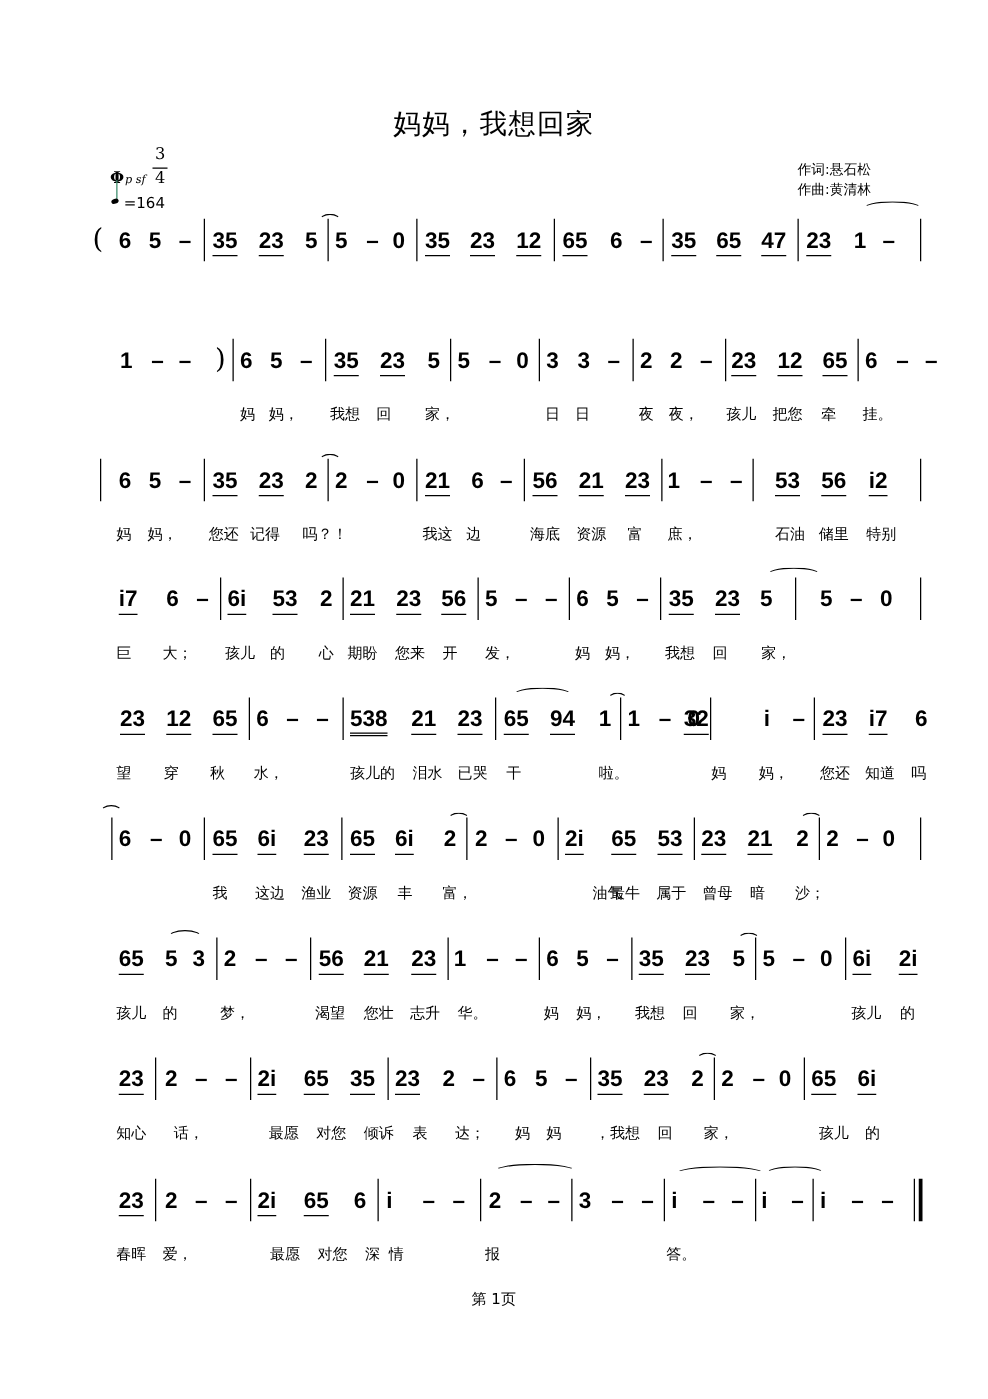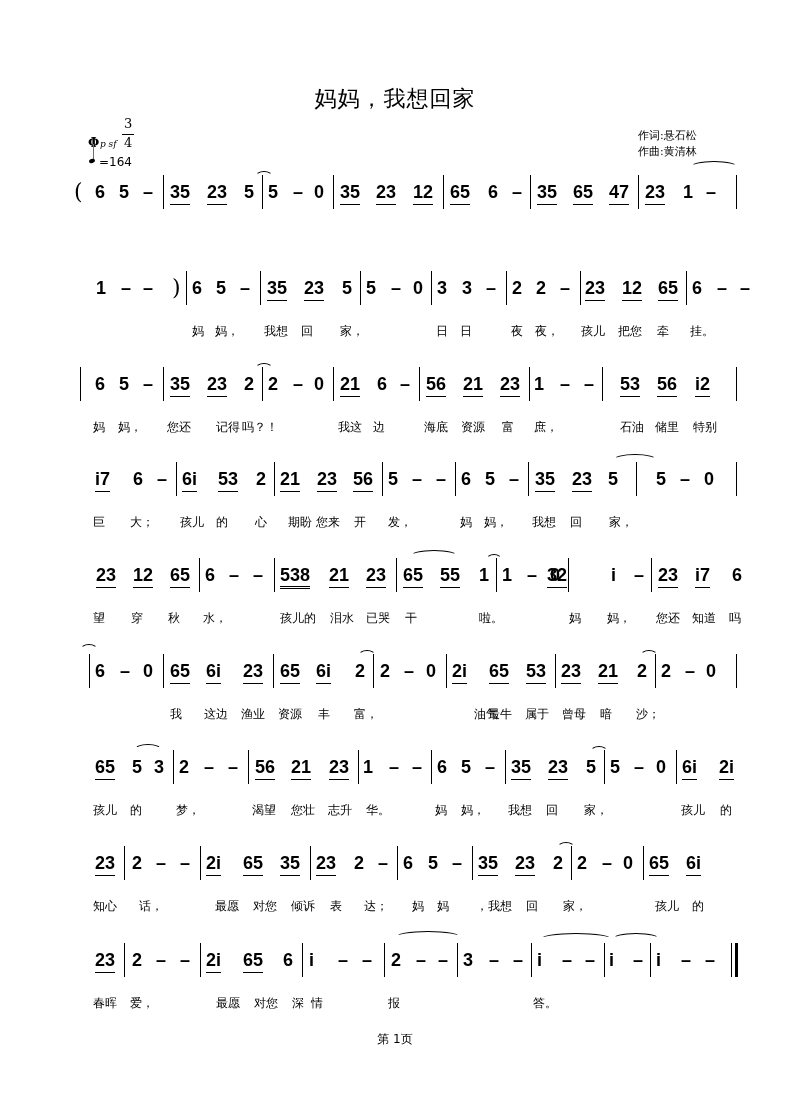--- a/index.html
+++ b/index.html
@@ -169,21 +169,21 @@
     <span class="bar" style="left:602px"></span>
     <span class="n u" style="left:620px">53</span>
     <span class="n u" style="left:657px">56</span>
     <span class="n u" style="left:695px">i2</span>
     <span class="bar" style="left:736px"></span>
   </div>
   <div class="lyrics">
     <span class="ly" style="left:93px">妈</span>
     <span class="ly" style="left:118px">妈，</span>
     <span class="ly" style="left:167px">您还</span>
-    <span class="ly" style="left:216px">记得</span>
+    <span class="ly" style="left:200px">记得</span>
     <span class="ly" style="left:242px">吗？！</span>
     <span class="ly" style="left:338px">我这</span>
     <span class="ly" style="left:373px">边</span>
     <span class="ly" style="left:424px">海底</span>
     <span class="ly" style="left:461px">资源</span>
     <span class="ly" style="left:502px">富</span>
     <span class="ly" style="left:534px">庶，</span>
     <span class="ly" style="left:620px">石油</span>
     <span class="ly" style="left:655px">储里</span>
     <span class="ly" style="left:693px">特别</span>
@@ -221,21 +221,21 @@
     <span class="n" style="left:680px">–</span>
     <span class="n" style="left:704px">0</span>
     <span class="bar" style="left:736px"></span>
   </div>
   <div class="lyrics">
     <span class="ly" style="left:93px">巨</span>
     <span class="ly" style="left:130px">大；</span>
     <span class="ly" style="left:180px">孩儿</span>
     <span class="ly" style="left:216px">的</span>
     <span class="ly" style="left:255px">心</span>
-    <span class="ly" style="left:288px">期盼</span>
+    <span class="ly" style="left:278px">期盼</span>
     <span class="ly" style="left:316px">您来</span>
     <span class="ly" style="left:354px">开</span>
     <span class="ly" style="left:388px">发，</span>
     <span class="ly" style="left:460px">妈</span>
     <span class="ly" style="left:484px">妈，</span>
     <span class="ly" style="left:532px">我想</span>
     <span class="ly" style="left:570px">回</span>
     <span class="ly" style="left:609px">家，</span>
   </div>
 </div>
@@ -249,21 +249,21 @@
     <span class="n" style="left:205px">6</span>
     <span class="n" style="left:229px">–</span>
     <span class="n" style="left:253px">–</span>
     <span class="bar" style="left:274px"></span>
     <span class="n uu" style="left:280px">538</span>
     <span class="n u" style="left:329px">21</span>
     <span class="n u" style="left:366px">23</span>
     <span class="bar" style="left:396px"></span>
     <span class="slur" style="left:410px;top:-14px;width:46px"></span>
     <span class="n u" style="left:403px">65</span>
-    <span class="n u" style="left:440px">55</span>
+    <span class="n u" style="left:440px">94</span>
     <span class="n" style="left:479px">1</span>
     <span class="slur" style="left:486px;top:-10px;width:14px"></span>
     <span class="bar" style="left:496px"></span>
     <span class="n" style="left:502px">1</span>
     <span class="n" style="left:527px">–</span>
     <span class="n" style="left:550px">0</span>
     <span class="bar" style="left:568px"></span>
     <span class="n u" style="left:547px">32</span>
     <span class="n" style="left:611px">i</span>
     <span class="n" style="left:634px">–</span>

